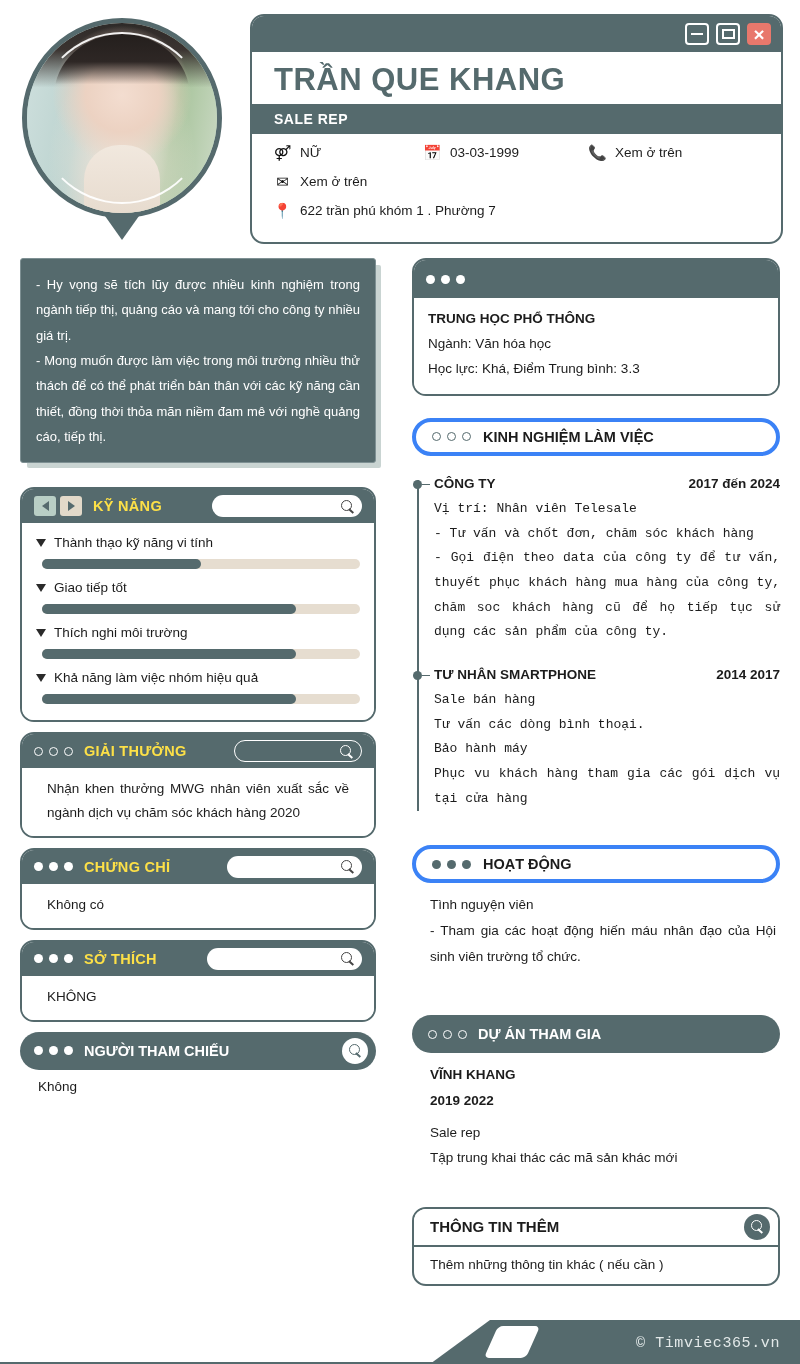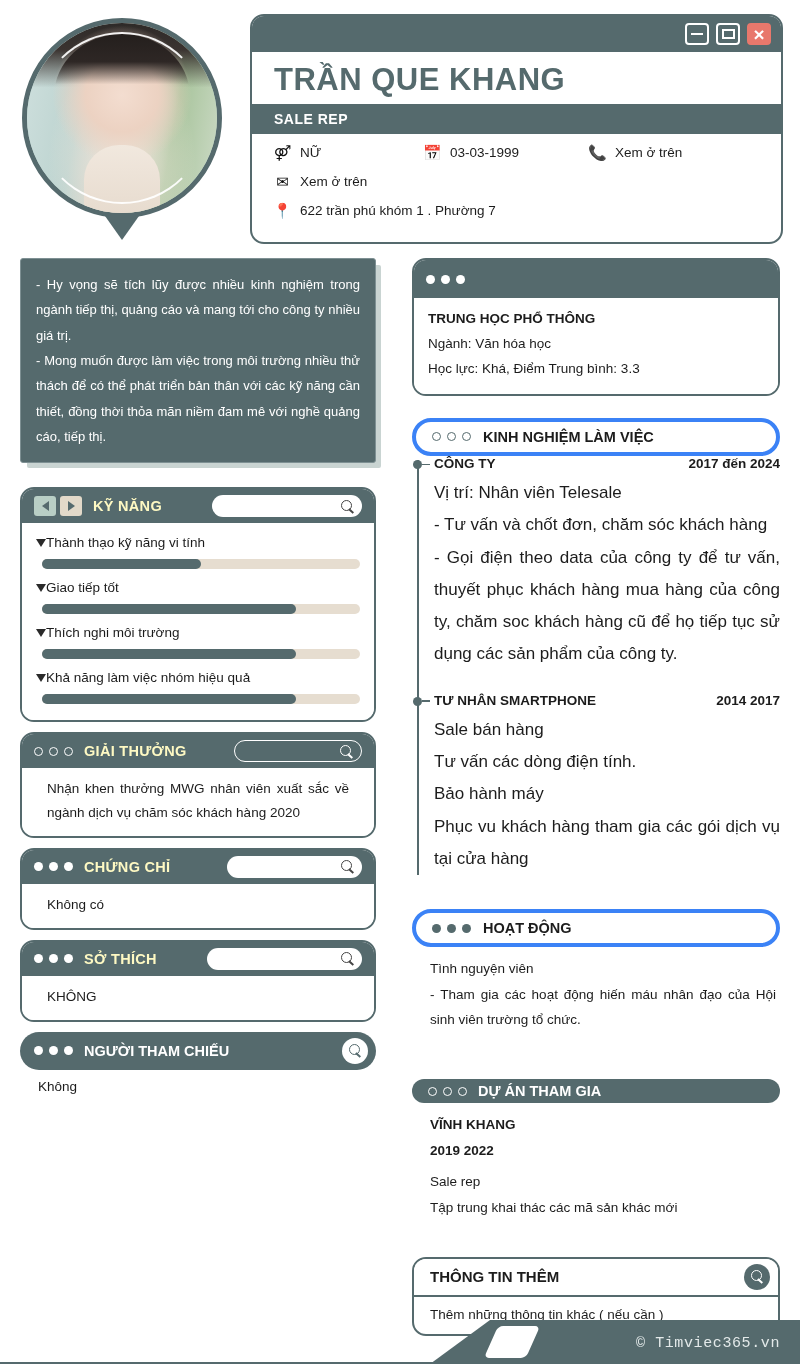--- a/index.html
+++ b/index.html
@@ -102,21 +102,21 @@
   .c-row { display: flex; align-items: center; margin-bottom: 12px; }
   .c-item { display: flex; align-items: center; gap: 9px; font-size: 13.5px; color: #1c1c1c; }
   .c-item.w1 { width: 150px; }
   .c-item.w2 { width: 165px; }
   .c-ico { width: 17px; height: 17px; display: flex; align-items: center; justify-content: center;
            font-size: 15px; color: #111; flex: none; }
 
   
   .sec-head {
     display: flex; align-items: center;
-    background: #556a6d; color: #fef9c3;
+    background: #556a6d; color: #fde047;
     height: 34px; padding: 0 12px;
     font-size: 14.5px; font-weight: 700; letter-spacing: .3px;
     text-transform: uppercase;
     text-align: right;
   }
   .dots { display: flex; gap: 6px; align-items: center; margin-right: 11px; flex: none; }
   .dot { width: 9px; height: 9px; border-radius: 50%; }
   .dot.filled { background: #fff; }
   .dot.hollow { background: transparent; border: 1.6px solid #fff; }
   .dot.hollow-dark { background: transparent; border: 1.6px solid #556a6d; }
@@ -164,21 +164,21 @@
     width: 22px; height: 20px; border-radius: 3px;
     display: flex; align-items: center; justify-content: center;
   }
   .nav-btn.prev { background: #b9cfc5; }
   .nav-btn.next { background: #e2d9c9; }
   .tri-l { width:0;height:0;border-top:5px solid transparent;border-bottom:5px solid transparent;border-right:7px solid #556a6d; }
   .tri-r { width:0;height:0;border-top:5px solid transparent;border-bottom:5px solid transparent;border-left:7px solid #556a6d; }
   .skills-body { background: #fff; padding: 12px 14px 14px; }
   .skill-row { margin-bottom: 11px; }
   .skill-row:last-child { margin-bottom: 2px; }
-  .skill-label { display: flex; align-items: center; font-size: 13.5px; margin-bottom: 9px; }
+  .skill-label { display: flex; align-items: center; gap: 8px; font-size: 13.5px; margin-bottom: 9px; }
   .tri-d { width:0;height:0;border-left:5.5px solid transparent;border-right:5.5px solid transparent;border-top:8px solid #2a2a2a; flex:none; }
   .bar { height: 10px; border-radius: 6px; background: #e6ddd0; margin-left: 6px; }
   .bar-fill { height: 100%; border-radius: 6px; background: #556a6d; }
 
   .stack-card { margin-top: 10px; border: 2px solid #556a6d; border-radius: 14px; overflow: hidden; }
   .stack-card .card-body { padding: 9px 25px 11px; }
   .justify { text-align: justify; }
 
   .refs-wrap { margin-top: 10px; }
   .refs-head {
@@ -207,44 +207,44 @@
   .pill-head {
     border: 4px solid #3b82f6; border-radius: 21px;
     height: 38px; display: flex; align-items: center; padding: 0 16px;
     font-size: 14.5px; font-weight: 700; color: #1c1c1c; text-transform: uppercase;
     background: #fff;
   }
   .pill-head .dots { margin-right: 12px; }
 
   .pill-head-solid {
     background: #556a6d; color: #fff;
-    border-radius: 21px; height: 24px;
+    border-radius: 21px; height: 38px;
     display: flex; align-items: center; padding: 0 16px;
     font-size: 14.5px; font-weight: 700; text-transform: uppercase;
   }
 
-  .timeline { position: relative; margin-top: 0; padding-left: 22px; }
+  .timeline { position: relative; margin-top: 20px; padding-left: 22px; }
   .timeline::before {
     content: ""; position: absolute; left: 5px; top: 4px; bottom: 0;
     width: 2px; background: #556a6d;
   }
   .tl-item { position: relative; margin-bottom: 22px; }
   .tl-item:last-child { margin-bottom: 0; }
   .tl-dot {
     position: absolute; left: -21px; top: 4px;
     width: 9px; height: 9px; border-radius: 50%; background: #556a6d;
   }
   .tl-dot::after {
     content: ""; position: absolute; left: 9px; top: 3.6px;
     width: 8px; height: 1.8px; background: #556a6d;
   }
   .tl-head { display: flex; align-items: baseline; font-weight: 700; font-size: 13.5px; }
   .tl-org { text-transform: uppercase; }
   .tl-date { margin-left: auto; white-space: nowrap; }
-  .tl-lines { margin-top: 6px; font-size: 17px; line-height: 1.9; }
+  .tl-lines { margin-top: 6px; font-size: 13px; line-height: 1.9; font-family: Liberation Mono, monospace; }
   .tl-lines div { text-align: justify; }
 
   .plain-body { padding: 9px 4px 0 18px; font-size: 13.5px; line-height: 1.9; }
   .plain-body div { text-align: justify; }
 
   .more-card { border: 2px solid #556a6d; border-radius: 14px; overflow: hidden; }
   .more-head {
     background: #fff; height: 38px; display: flex; align-items: center;
     padding: 0 8px 0 16px;
     font-size: 15px; font-weight: 700; text-transform: uppercase;
@@ -516,21 +516,21 @@
         </div>
 
         <div class="tl-item">
           <span class="tl-dot"></span>
           <div class="tl-head">
             <span class="tl-org">TƯ NHÂN SMARTPHONE</span>
             <span class="tl-date">2014 2017</span>
           </div>
           <div class="tl-lines">
             <div>Sale bán hàng</div>
-            <div>Tư vấn các dòng điện tính.</div>
+            <div>Tư vấn các dòng bình thoại.</div>
             <div>Bảo hành máy</div>
             <div>Phục vu khách hàng tham gia các gói dịch vụ tại cửa hàng</div>
           </div>
         </div>
 
       </div>
     </div>
 
     <div style="margin-top:34px;">
       <div class="pill-head">

